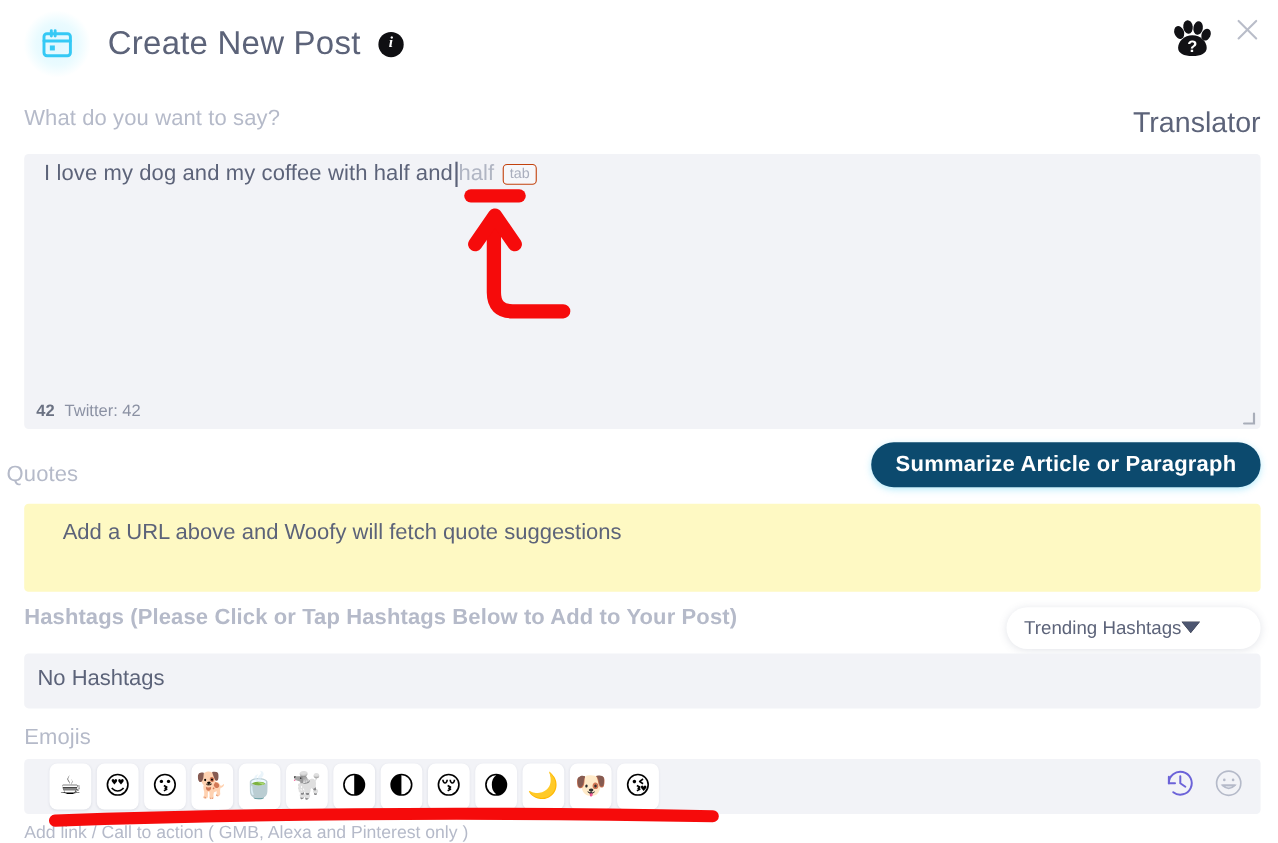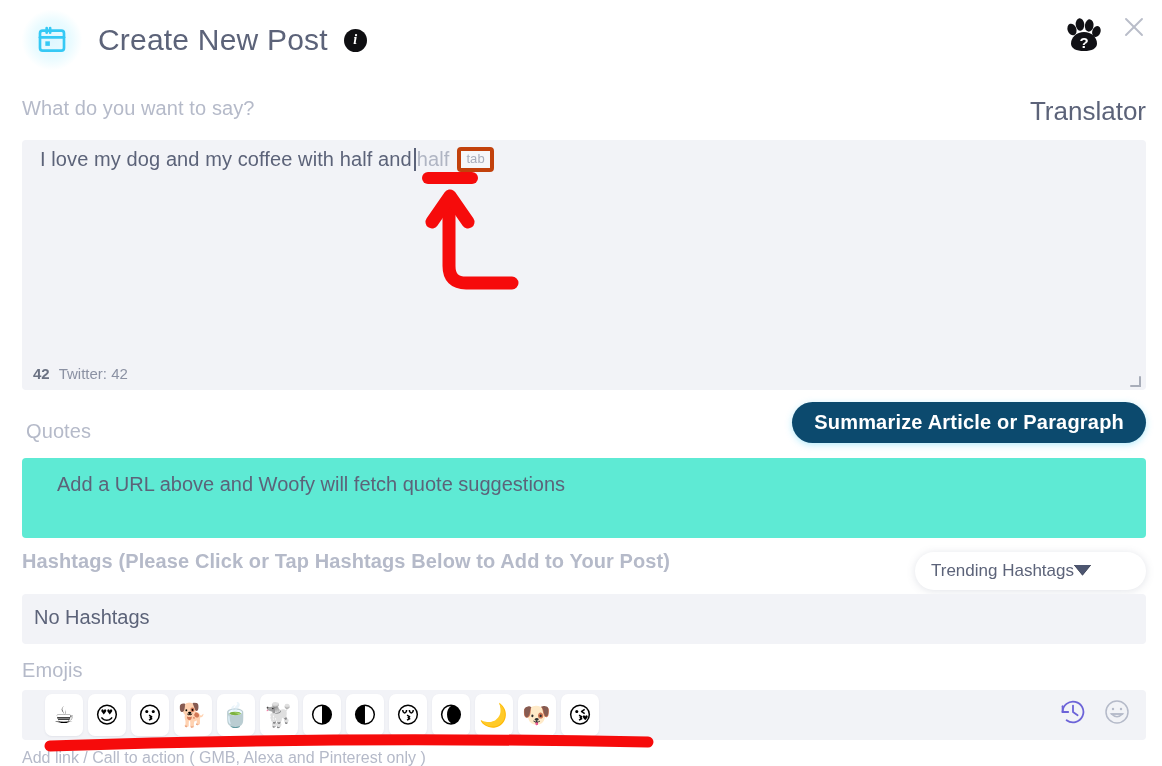--- a/index.html
+++ b/index.html
@@ -128,21 +128,21 @@
     vertical-align: middle;
   }
 
   .ghost-text {
     color: #b0b5c3;
     margin-right: 8px;
   }
 
   .tab-key {
     display: inline-block;
-    border: 4px solid #c2410c;
+    border: 1px solid #c2410c;
     border-radius: 4px;
     padding: 0px 5px 1px;
     font-size: 13px;
     color: #a9aebd;
     line-height: 16px;
     background: #f6f7fa;
   }
 
   .char-count {
     position: absolute;
@@ -180,21 +180,21 @@
     box-shadow: 0 2px 7px rgba(53,201,245,.35);
     font-family: "Liberation Sans", sans-serif;
     white-space: nowrap;
   }
 
   
   .quotes-box {
     position: absolute;
     left: 22px; top: 458px;
     width: 1124px; height: 80px;
-    background: #5eead4;
+    background: #fef9c3;
     border-radius: 4px;
   }
 
   .quotes-text {
     position: absolute;
     left: 35px; top: 15px;
     font-size: 20px;
     color: #5c6379;
     white-space: nowrap;
   }
@@ -348,21 +348,21 @@
 
     <div class="resize-grip">
       <svg width="13" height="13" viewBox="0 0 13 13" stroke="#a8adb9" stroke-width="2" fill="none" stroke-linecap="round">
         <polyline points="11,2 11,11 2,11"></polyline>
       </svg>
     </div>
   </div>
 
   <button class="summarize-btn">Summarize Article or Paragraph</button>
 
-  <div class="field-label" style="left:26px; top:420px;">Quotes</div>
+  <div class="field-label" style="left:6px; top:420px;">Quotes</div>
 
   <div class="quotes-box">
     <div class="quotes-text">Add a URL above and Woofy will fetch quote suggestions</div>
   </div>
 
   <div class="field-label" style="left:22px; top:550px;font-weight:bold;">Hashtags (Please Click or Tap Hashtags Below to Add to Your Post)</div>
 
   <div class="trending-select">
     <span>Trending Hashtags</span>
     <span>

